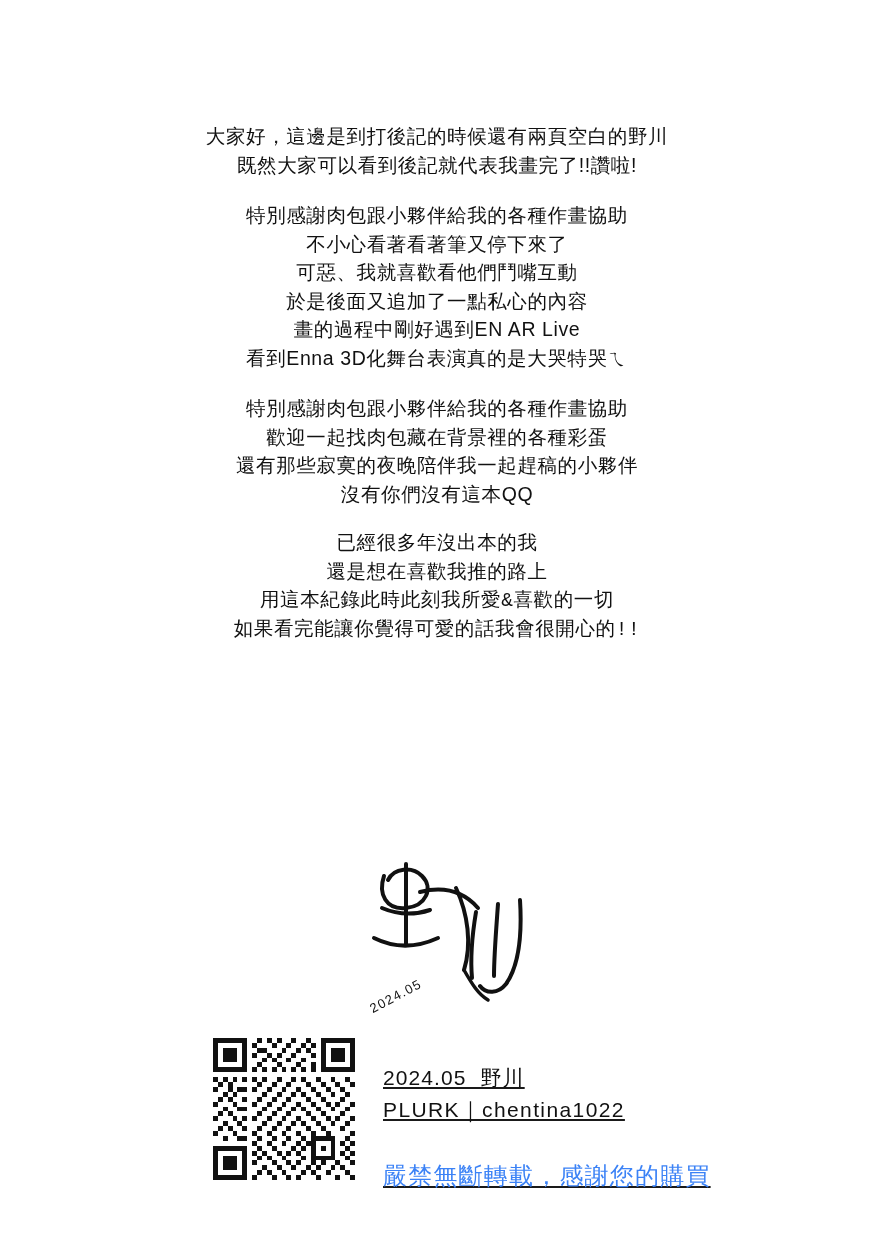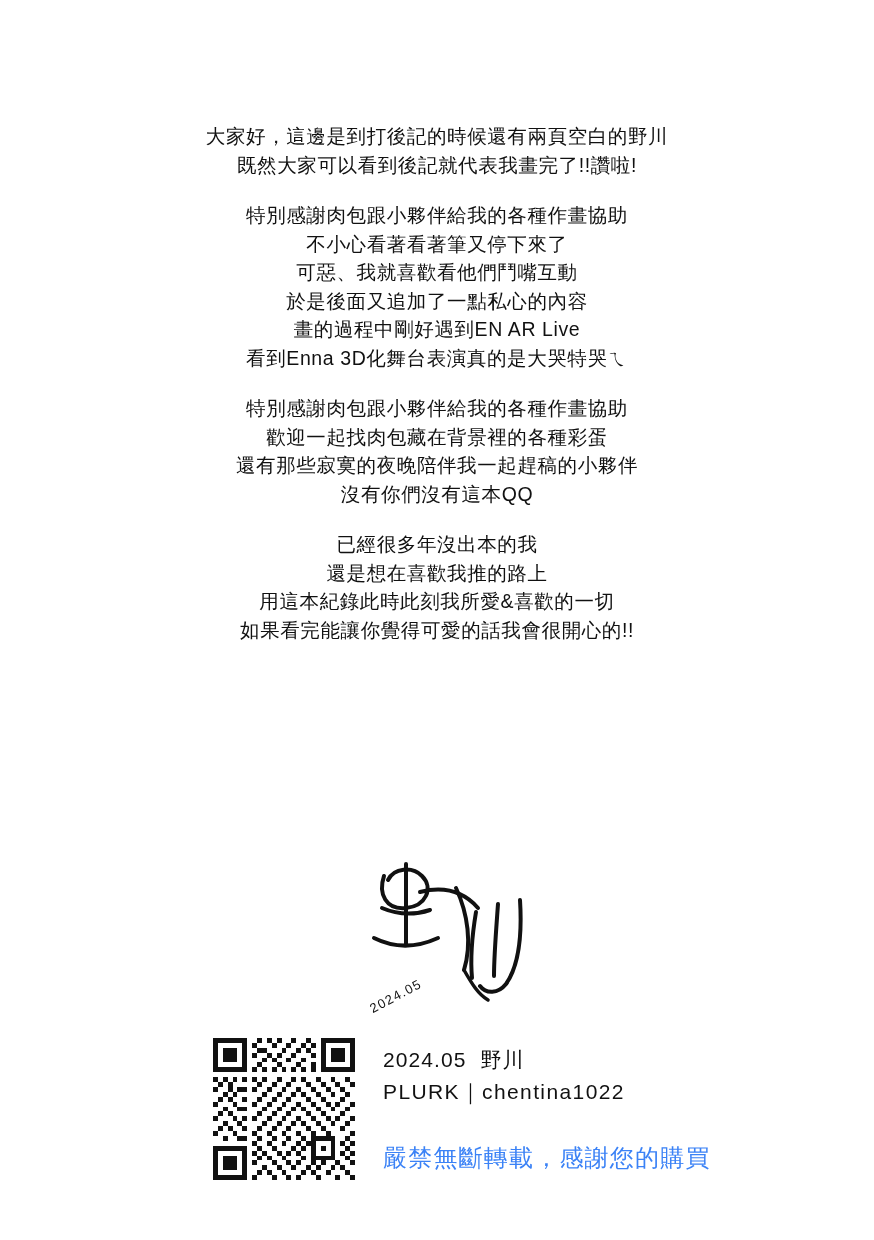--- a/index.html
+++ b/index.html
@@ -28,20 +28,21 @@
     top: 122px;
     left: 0;
     width: 874px;
     text-align: center;
   }
   .para {
     margin: 0 0 22px 0;
   }
   .para:last-child {
     margin-bottom: 0;
+    font-family: Liberation Mono, monospace;
   }
   .line {
     font-size: 19.5px;
     line-height: 28.5px;
     letter-spacing: 0.6px;
     white-space: pre;
     color: #111111;
   }
 
   
@@ -70,22 +71,23 @@
     top: 0;
     width: 142px;
     height: 142px;
     background: #ffffff;
   }
   .qr svg { display:block; }
 
   .credits {
     position: absolute;
     left: 170px;
-    top: 6px;
+    top: 24px;
     width: 380px;
+    text-decoration: underline;
   }
   .credit-line {
     font-size: 21px;
     line-height: 32px;
     letter-spacing: 1.1px;
     color: #111111;
     white-space: pre;
   }
   .credit-line.second {
     letter-spacing: 1.4px;

